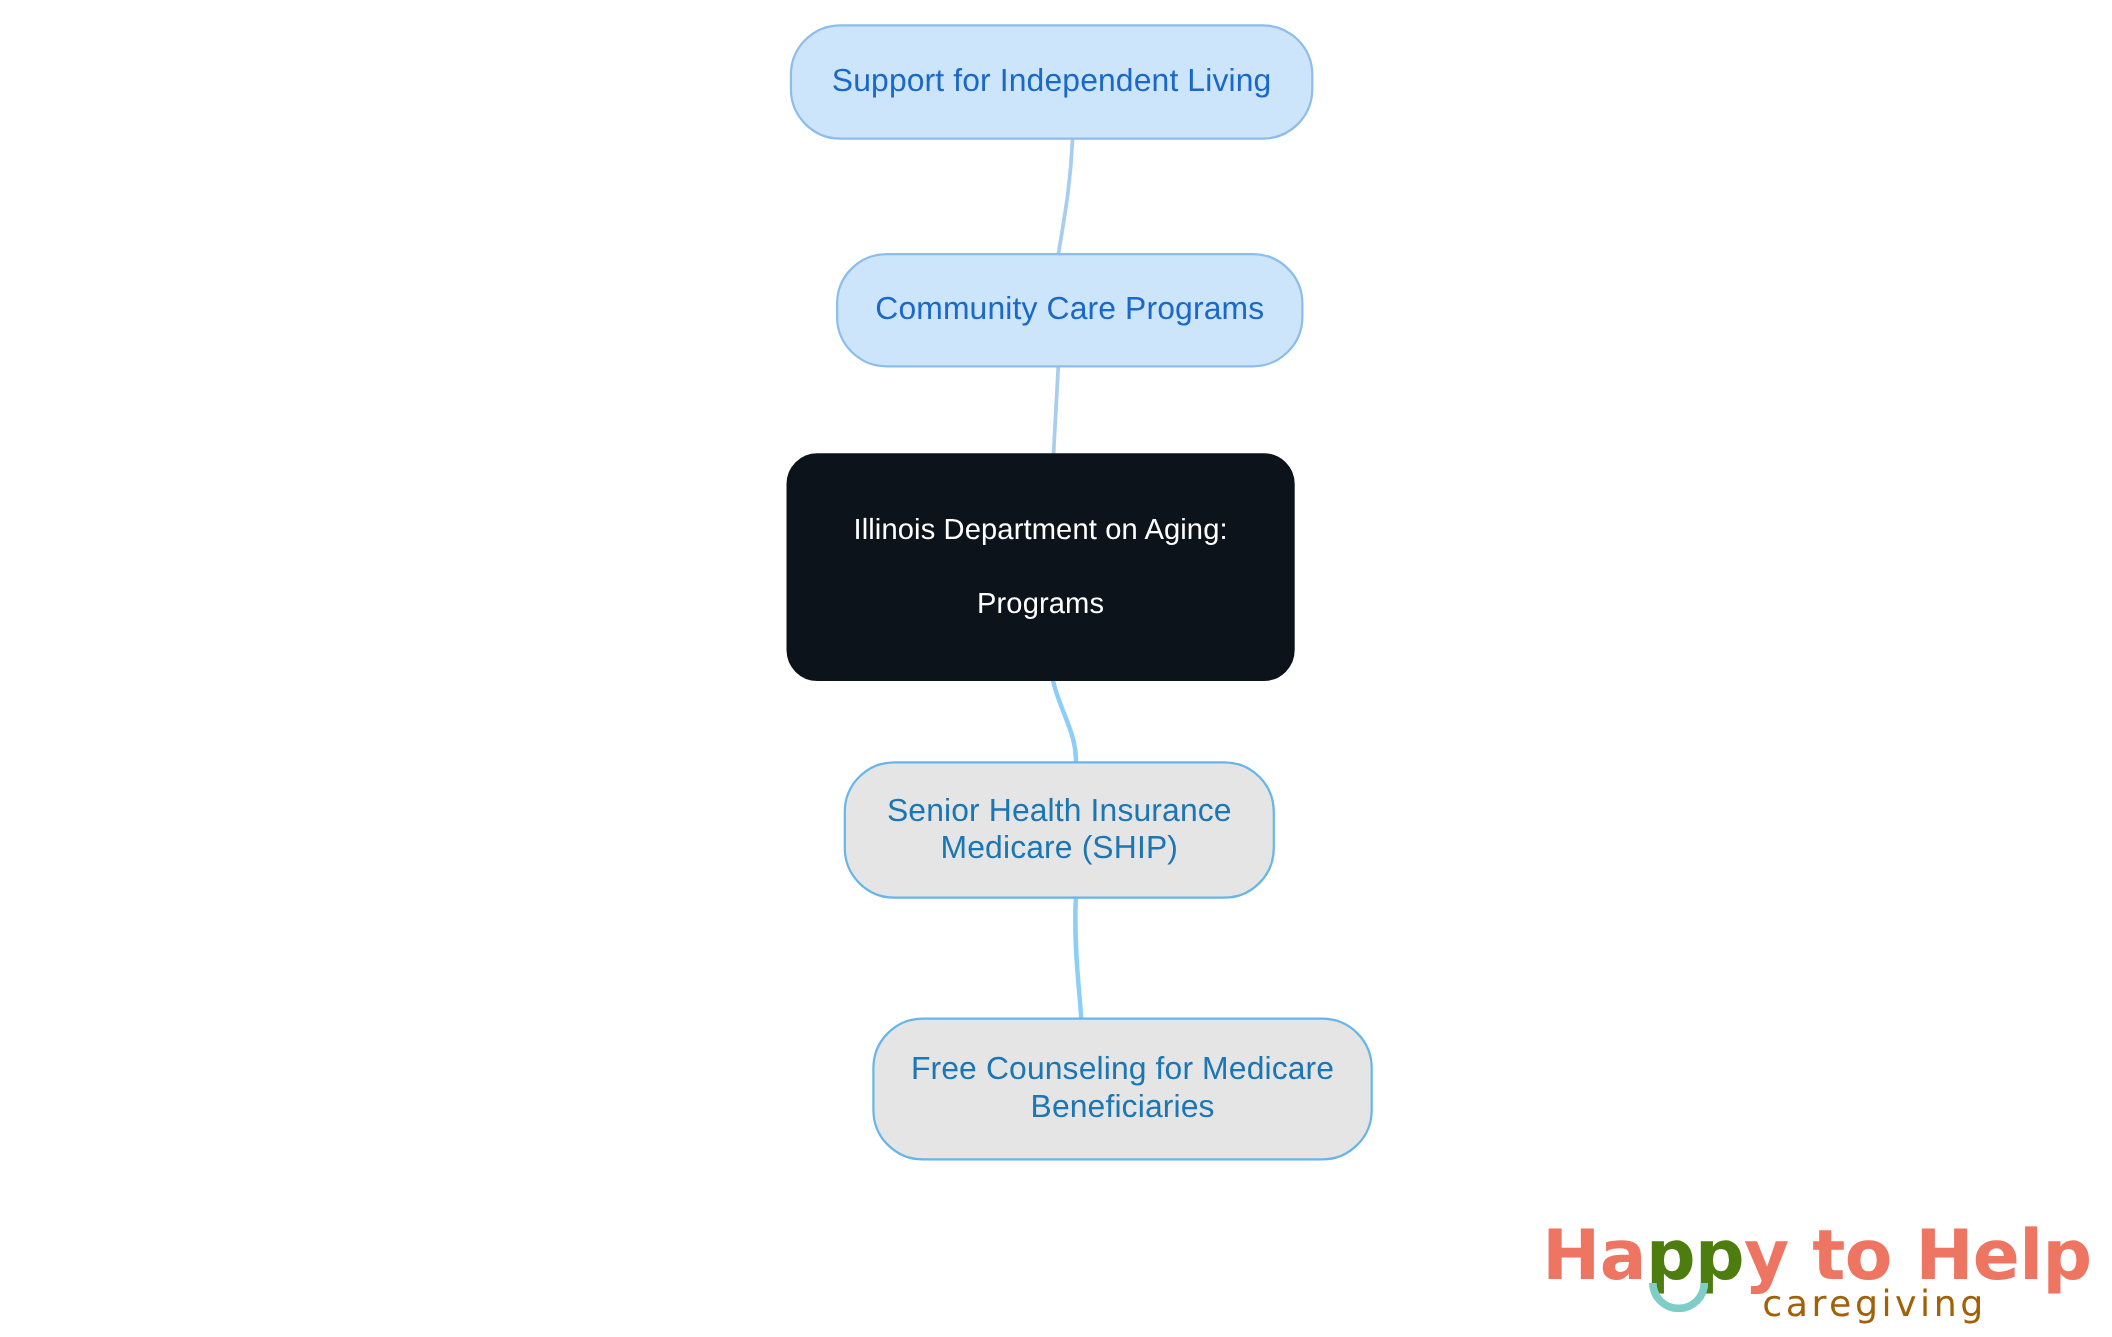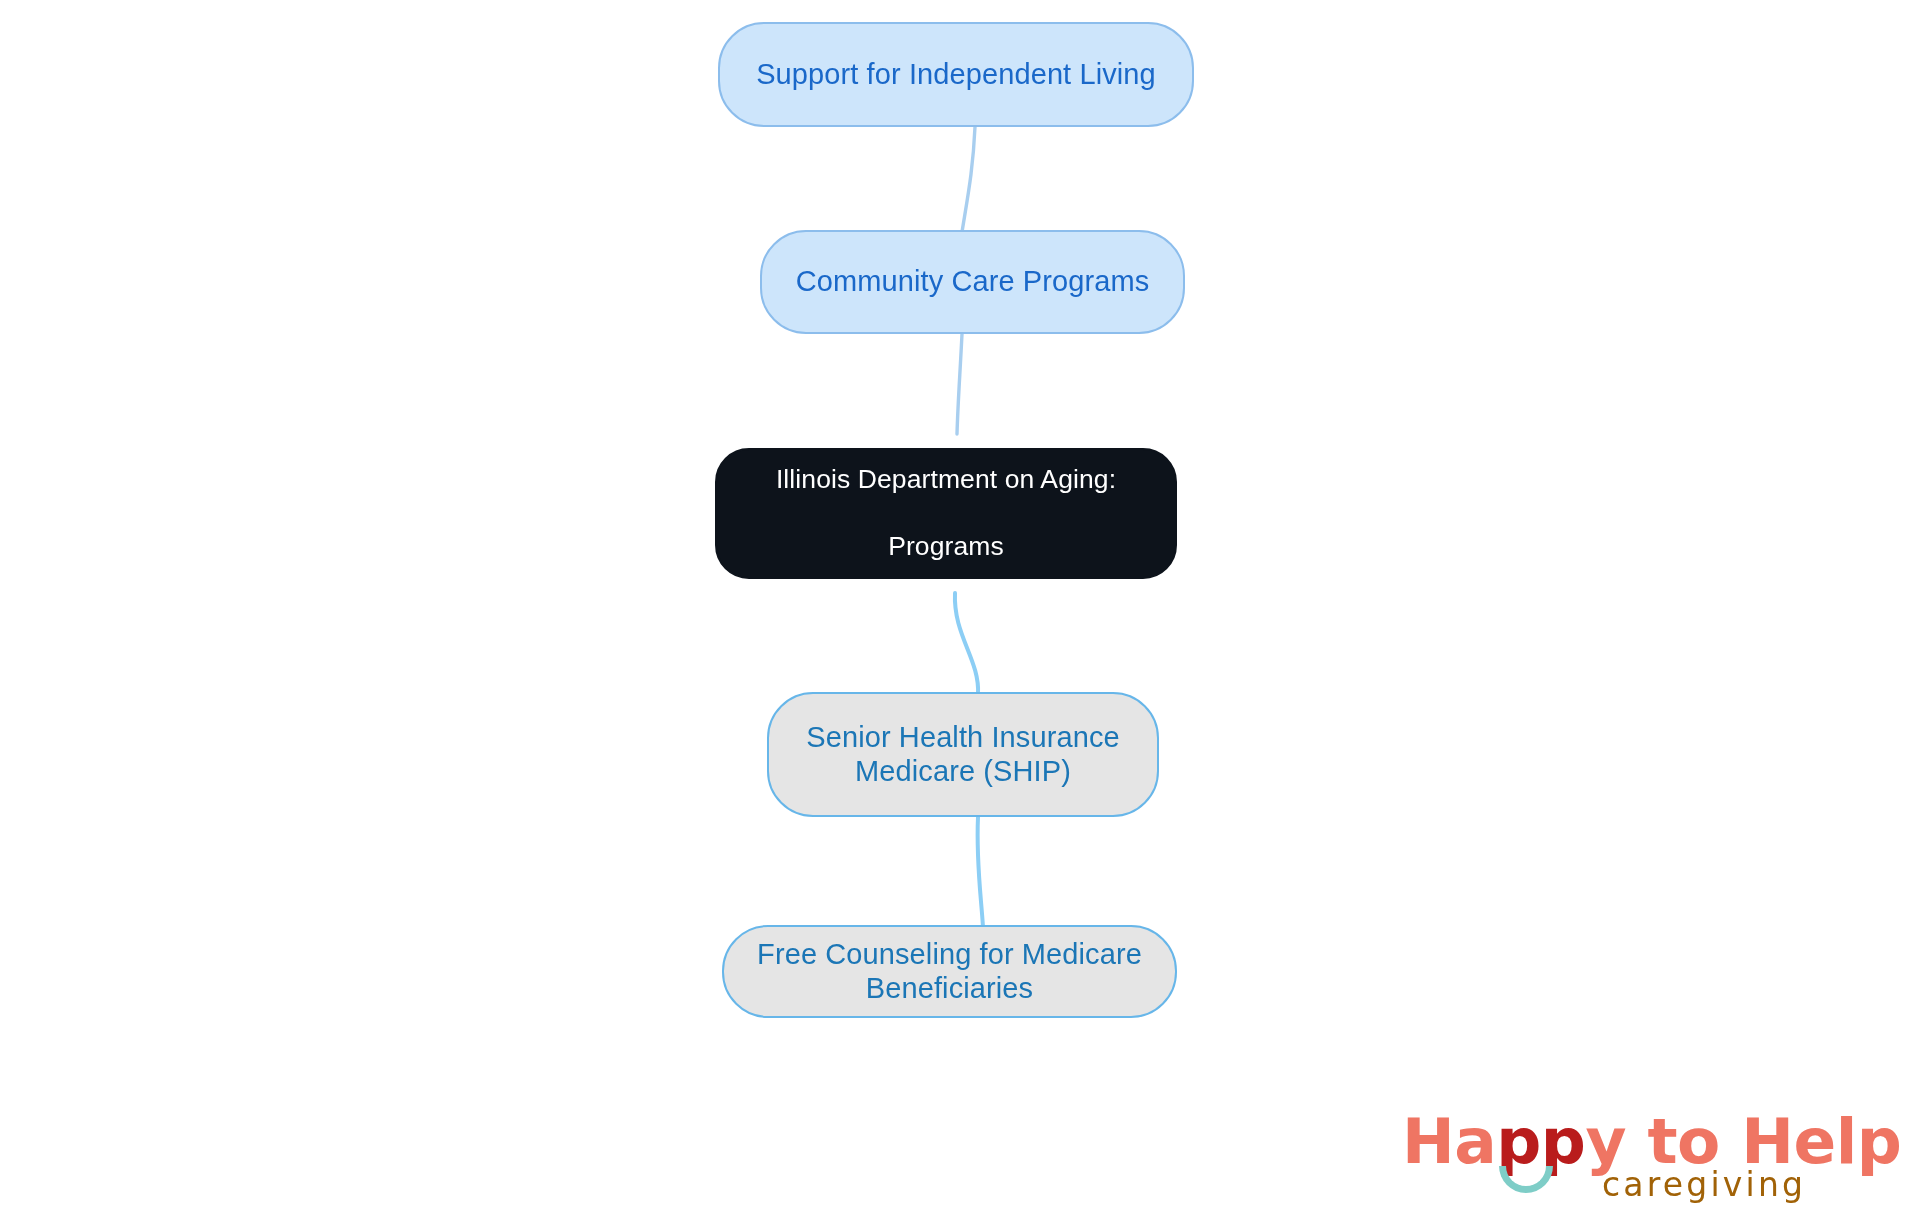--- a/index.html
+++ b/index.html
@@ -67,44 +67,44 @@
     border-color: #0d131b;
     color: #ffffff;
     font-size: 26.5px;
     border-radius: 34px;
     line-height: 1.26;
   }
 
   
   #node-support   { left: 718px; top: 22px;   width: 476px; height: 105px; }
   #node-community { left: 760px; top: 230px;  width: 425px; height: 104px; }
-  #node-root      { left: 715px; top: 448px;  width: 462px; height: 131px; }
+  #node-root      { left: 715px; top: 412px;  width: 462px; height: 207px; border-radius: 28px; }
   #node-ship      { left: 767px; top: 692px;  width: 392px; height: 125px; }
-  #node-free      { left: 722px; top: 925px;  width: 455px; height: 93px; }
+  #node-free      { left: 793px; top: 925px;  width: 455px; height: 130px; }
 
   
   #logo {
     position: absolute;
     left: 1402px;
     top: 1105px;
     width: 480px;
     height: 100px;
   }
   .logo-wordmark {
     position: absolute;
     left: 0;
     top: 0;
     font-size: 63px;
     font-weight: bold;
     letter-spacing: -0.5px;
     white-space: nowrap;
     color: #ef7563;
     font-family: "DejaVu Sans", sans-serif;
   }
-  .logo-teal { color: #b91c1c; }
+  .logo-teal { color: #4d7c0f; }
   .logo-smile {
     position: absolute;
     left: 97px;
     top: 61px;
     width: 54px;
     height: 27px;
     border: 7px solid #7ecdc7;
     border-top: none;
     border-bottom-left-radius: 30px;
     border-bottom-right-radius: 30px;

